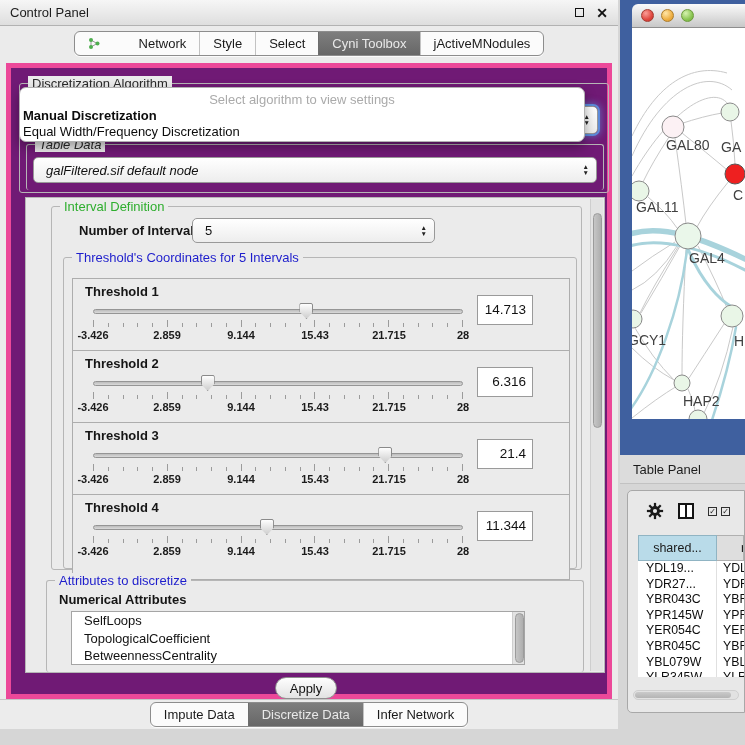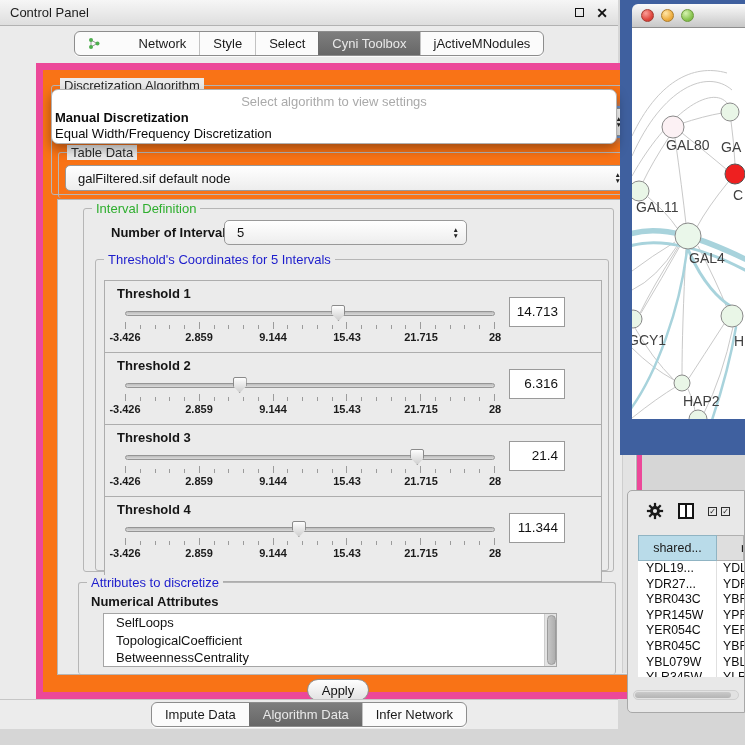--- a/index.html
+++ b/index.html
@@ -19,21 +19,21 @@
 
   .cp-tabs{position:absolute;left:0;top:31px;right:0;display:flex;justify-content:center;}
   .seg-tabs{display:flex;border:1px solid #8d8d8d;border-radius:6px;overflow:hidden;
     background:#fbfbfb;height:25px;box-shadow:0 1px 0 rgba(255,255,255,.8);}
   .seg-tab{display:flex;align-items:center;gap:5px;padding:0 13px;font-size:13px;
     color:#1a1a1a;border-left:1px solid #c2c2c2;line-height:25px;white-space:nowrap;}
   .seg-tab:first-child{border-left:none;gap:38px;}
   .seg-tab.sel{background:linear-gradient(#7e7e7e,#676767);color:#e9e9e9;border-left-color:#6d6d6d;}
 
   .cp-content{position:absolute;left:6px;top:63px;width:606px;height:636px;
-    border:7px solid #ec4899;background:#f97316;margin-left:30px;}
+    border:5px solid #ec4899;background:#701a75;}
 
   .group{position:absolute;border:1px solid #b6b6b6;border-radius:3px;}
   .group-label{position:absolute;top:-8px;left:8px;background:#ebebeb;padding:0 4px;
     font-size:13px;color:#2a2a2a;white-space:nowrap;}
   .group-label.green{color:#2eae2e;}
   .group-label.blue{color:#1d1dcc;}
 
   .combo{position:absolute;background:linear-gradient(#ffffff,#ededed);
     border:1px solid #999;border-radius:5px;font-size:13px;color:#111;
     display:flex;align-items:center;padding:0 12px;}
@@ -165,21 +165,21 @@
 
     <div class="group" style="left:8px;top:15px;width:590px;height:110px;">
       <span class="group-label">Discretization Algorithm</span>
       <div class="combo focused" style="left:8px;top:22px;width:570px;height:28px;">
         <span class="arrows">
             <span>▲</span>
             <span>▼</span>
           </span>
       </div>
 
-      <div class="group" style="left:6px;top:66px;width:578px;height:46px;border-bottom:none;">
+      <div class="group" style="left:6px;top:60px;width:578px;height:46px;border-bottom:none;font-style:italic;">
         <span class="group-label">Table Data</span>
         <div class="combo" style="left:6px;top:12px;width:564px;height:26px;">
           <span>galFiltered.sif default node</span>
           <span class="arrows">
               <span>▲</span>
               <span>▼</span>
             </span>
         </div>
       </div>
     </div>
@@ -401,21 +401,21 @@
 
     <button class="btn" style="left:264px;top:609px;width:62px;height:22px;">Apply</button>
   </div>
 
   <div class="cp-footer">
     <div class="seg-tabs">
       <div class="seg-tab">
           <span>Impute Data</span>
         </div>
       <div class="seg-tab sel">
-          <span>Algorithm Data</span>
+          <span>Discretize Data</span>
         </div>
       <div class="seg-tab">
           <span>Infer Network</span>
         </div>
     </div>
   </div>
 </div>
 
 <div id="right-side">
   <div class="desktop">
@@ -479,20 +479,23 @@
             <text x="57" y="235">GAL4</text>
             <text x="-4" y="317">GCY1</text>
             <text x="102" y="318">H</text>
             <text x="51" y="378">HAP2</text>
           </g>
         </svg>
       </div>
     </div>
   </div>
 
+  <div class="table-bar">
+    <span>Table Panel</span>
+  </div>
 
   <div class="table-panel">
     <div class="tp-toolbar">
       <svg width="18" height="18" viewBox="0 0 20 20">
         <g fill="#1a1a1a">
           <rect x="8.75" y="1" width="2.5" height="5"></rect>
           <rect x="8.75" y="1" width="2.5" height="5" transform="rotate(45 10 10)"></rect>
           <rect x="8.75" y="1" width="2.5" height="5" transform="rotate(90 10 10)"></rect>
           <rect x="8.75" y="1" width="2.5" height="5" transform="rotate(135 10 10)"></rect>
           <rect x="8.75" y="1" width="2.5" height="5" transform="rotate(180 10 10)"></rect>

